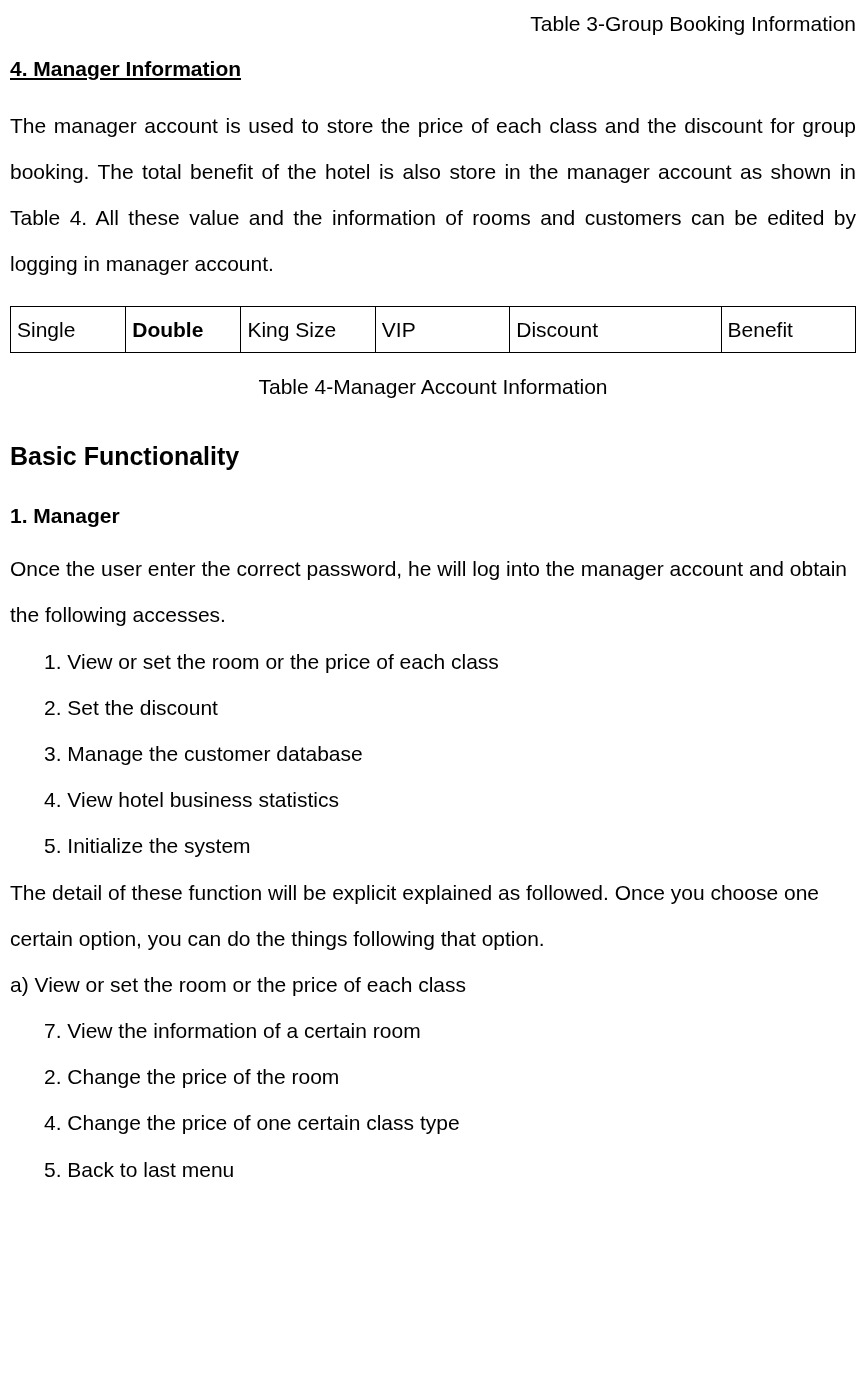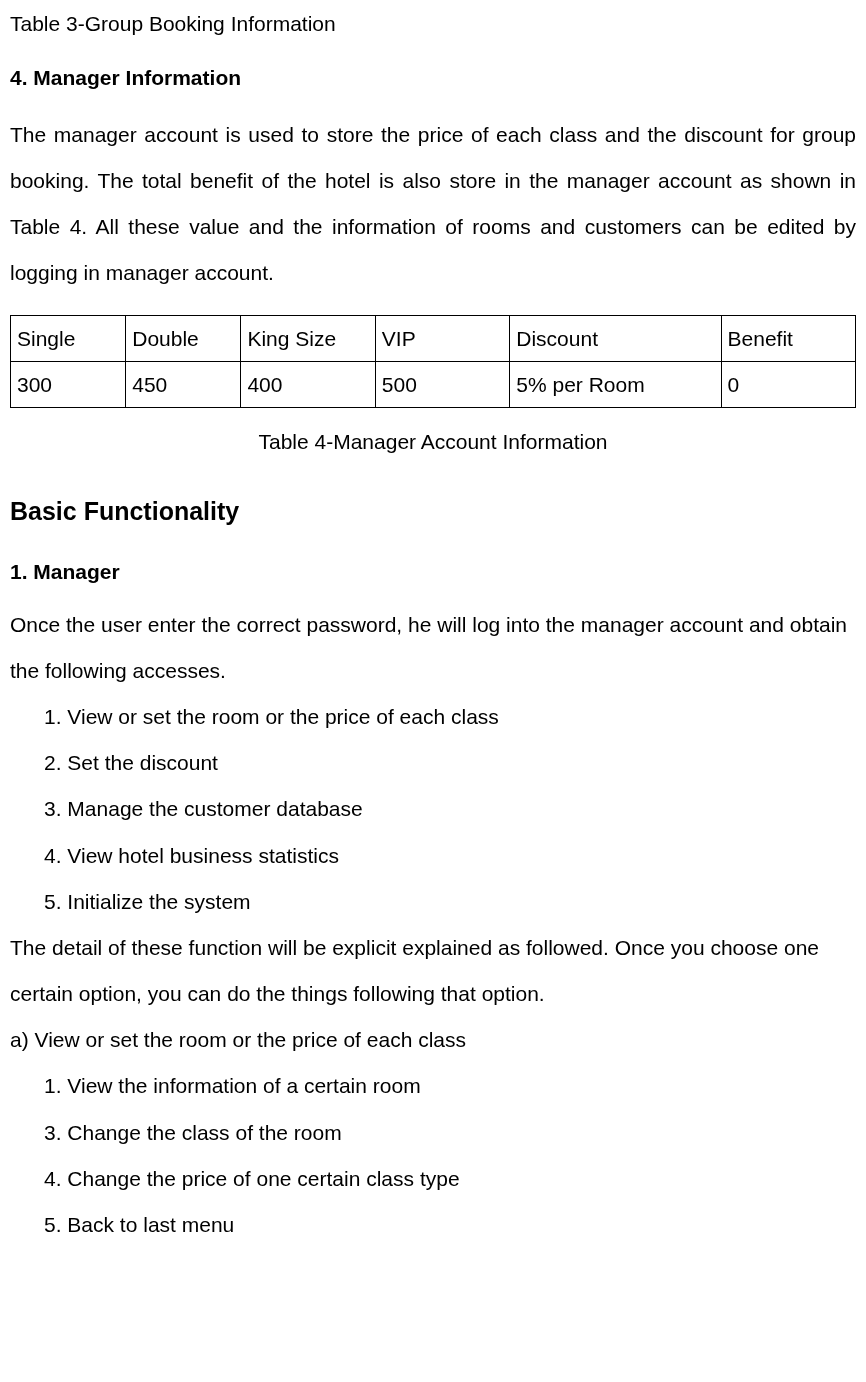--- a/index.html
+++ b/index.html
@@ -5,51 +5,52 @@
     body {
       font-family: "Segoe UI", Tahoma, Verdana, sans-serif;
       font-size: 21px;
       color: #000;
       margin: 0;
       padding: 0 10px 40px 10px;
       width: 846px;
       line-height: 1.9;
     }
     .caption-top {
-      text-align: left;
+      text-align: right;
       font-size: 21px;
       margin-top: 4px;
       margin-bottom: -8px;
     }
     .h4 {
       font-weight: bold;
       font-size: 21px;
-      margin-top: 22px;
+      margin-top: 13px;
       margin-bottom: 14px;
+      text-decoration: underline;
     }
     .para {
       text-align: justify;
       line-height: 2.2;
       margin: 0 0 18px 0;
     }
     table {
       border-collapse: collapse;
       width: 100%;
       margin-top: 18px;
       margin-bottom: 10px;
     }
     td {
       border: 1px solid #000;
       text-align: left;
       padding: 8px 6px;
       font-size: 21px;
       line-height: 1.4;
     }
     .col-s { width: 12%; }
-    .col-d { width: 12%; }
+    .col-d { width: 12%; font-weight: bold; }
     .col-k { width: 14%; }
     .col-v { width: 14%; }
     .col-disc { width: 22%; }
     .col-ben { width: 14%; }
     .table4-caption {
       text-align: center;
       font-size: 21px;
       margin-top: 14px;
       margin-bottom: 24px;
     }
@@ -88,28 +89,20 @@
 <table>
   <tbody>
       <tr>
     <td class="col-s">Single</td>
     <td class="col-d">Double</td>
     <td class="col-k">King Size</td>
     <td class="col-v">VIP</td>
     <td class="col-disc">Discount</td>
     <td class="col-ben">Benefit</td>
   </tr>
-  <tr>
-    <td>300</td>
-    <td>450</td>
-    <td>400</td>
-    <td>500</td>
-    <td>5% per Room</td>
-    <td>0</td>
-  </tr>
 </tbody>
   </table>
 
 <div class="table4-caption">Table 4-Manager Account Information</div>
 
 <div class="h2">Basic Functionality</div>
 
 <div class="h3">1. Manager</div>
 
 <p class="body-text">Once the user enter the correct password, he will log into the manager account and obtain the following accesses.</p>
@@ -120,17 +113,17 @@
   <div class="list-item">3. Manage the customer database</div>
   <div class="list-item">4. View hotel business statistics</div>
   <div class="list-item">5. Initialize the system</div>
 </div>
 
 <p class="body-text">The detail of these function will be explicit explained as followed. Once you choose one certain option, you can do the things following that option.</p>
 
 <p class="body-text">a) View or set the room or the price of each class</p>
 
 <div class="indent">
-  <div class="list-item">1. View the information of a certain room</div>
-  <div class="list-item">3. Change the class of the room</div>
+  <div class="list-item">7. View the information of a certain room</div>
+  <div class="list-item">2. Change the price of the room</div>
   <div class="list-item">4. Change the price of one certain class type</div>
   <div class="list-item">5. Back to last menu</div>
 </div>
 
 </body></html>

